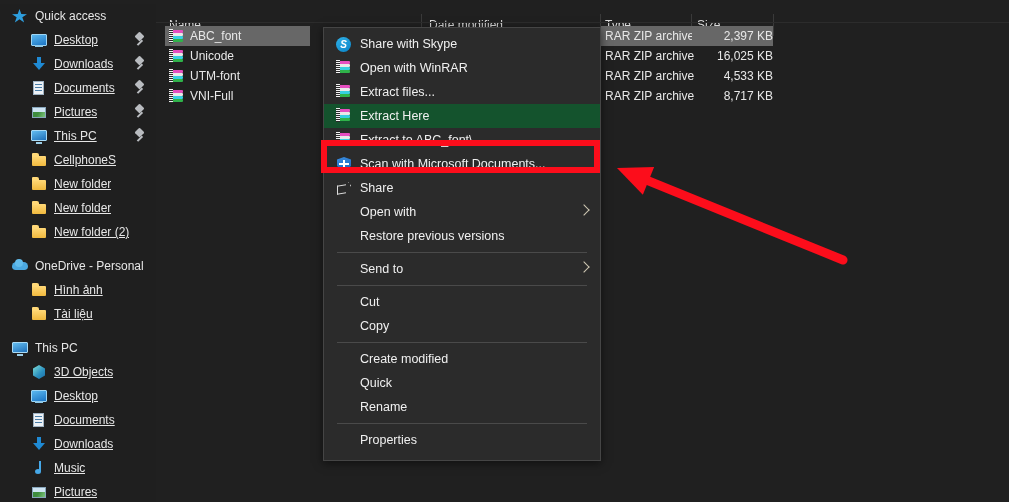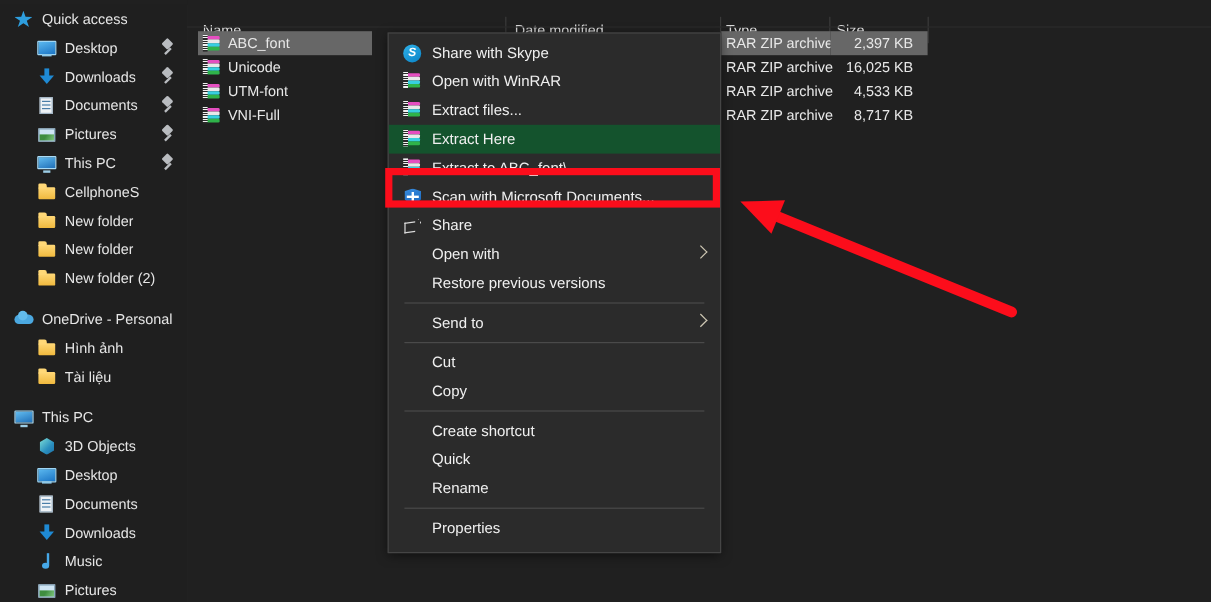--- a/index.html
+++ b/index.html
@@ -35,21 +35,21 @@
   }
   .nav-item .ico {
     width: 16px; height: 16px;
     margin-right: 7px;
     flex: 0 0 16px;
     position: relative;
     display: inline-block;
   }
   .nav-item .lbl { line-height: 16px; overflow: hidden; text-overflow: clip; }
   .lvl0 { padding-left: 12px; }
-  .lvl1 { padding-left: 31px; }
+  .lvl1 { padding-left: 31px; text-decoration: underline; }
   .gap { height: 10px; }
 
   
   .ic-star::before {
     content: ""; position: absolute; left: 0; top: 1px;
     width: 15px; height: 14px;
     background: #2e9ede;
     clip-path: polygon(50% 0%, 62% 36%, 100% 37%, 69% 59%, 81% 97%, 50% 74%, 19% 97%, 31% 59%, 0% 37%, 38% 36%);
   }
   .ic-desktop::before {
@@ -164,21 +164,21 @@
     display:flex; align-items:center; padding-left:4px; box-sizing:border-box;
   }
   .type-cell {
     position:absolute; left:445px; top:0; height:20px; width:91px;
     display:flex; align-items:center; padding-left:4px; box-sizing:border-box;
     white-space: nowrap;
   }
   .size-cell {
     position:absolute; left:536px; top:0; height:20px; width:81px;
     display:flex; align-items:center; justify-content:flex-end;
-    padding-right:12px; box-sizing:border-box; white-space:nowrap;
+    padding-right:0; box-sizing:border-box; white-space:nowrap;
   }
   .rar-ico {
     position:relative; width:15px; height:15px; margin-right:6px; flex:0 0 15px;
   }
   .rar-ico i {
     position:absolute; left:3px; width:11px; height:3px; display:block; border-radius:1px;
   }
   .rar-ico i:nth-child(1){ top:1px; background:#e54ec0; }
   .rar-ico i:nth-child(2){ top:4px; background:#e8e8e8; }
   .rar-ico i:nth-child(3){ top:7px; background:#37cfe0; }
@@ -545,21 +545,21 @@
           <span class="micon"></span>
           <span class="mlabel">Cut</span>
         </div>
         <div class="mi">
           <span class="micon"></span>
           <span class="mlabel">Copy</span>
         </div>
         <div class="sep"></div>
         <div class="mi">
           <span class="micon"></span>
-          <span class="mlabel">Create shortcut</span>
+          <span class="mlabel">Create modified</span>
         </div>
         <div class="mi">
           <span class="micon"></span>
           <span class="mlabel">Quick</span>
         </div>
         <div class="mi">
           <span class="micon"></span>
           <span class="mlabel">Rename</span>
         </div>
         <div class="sep"></div>

